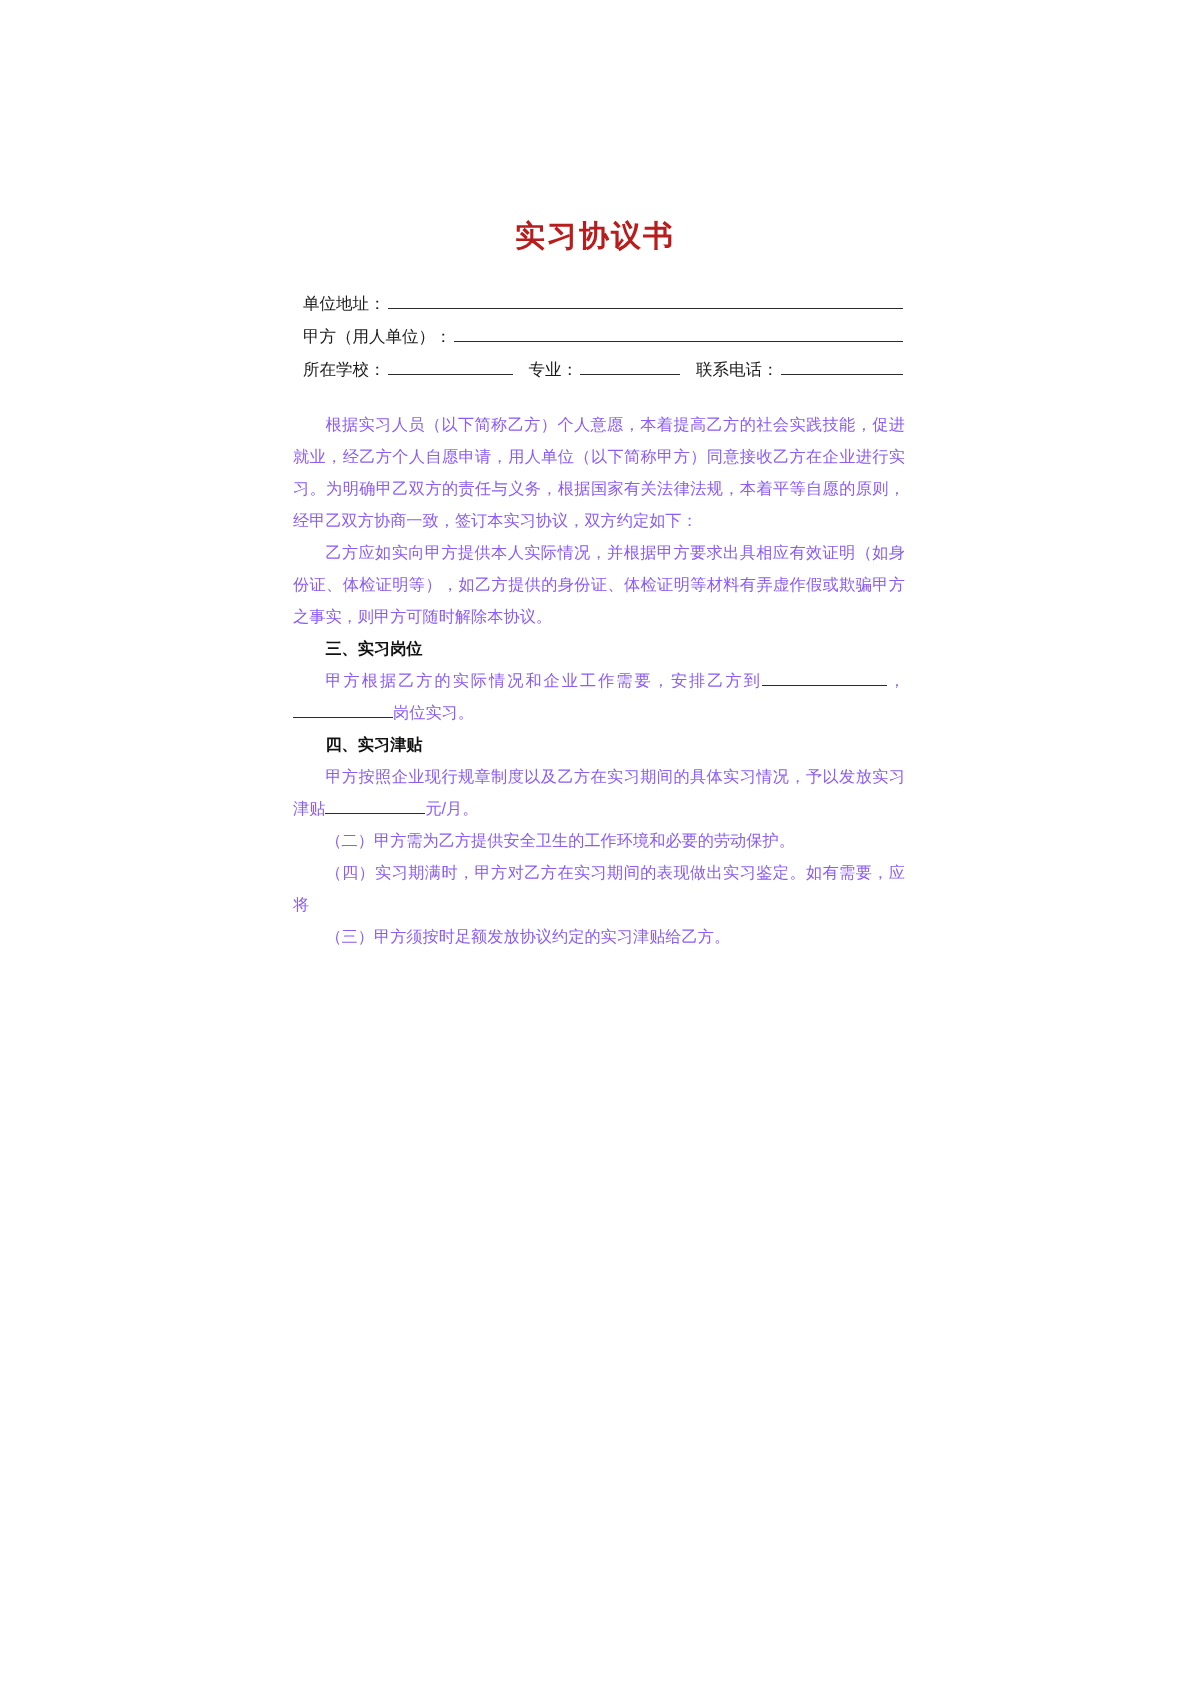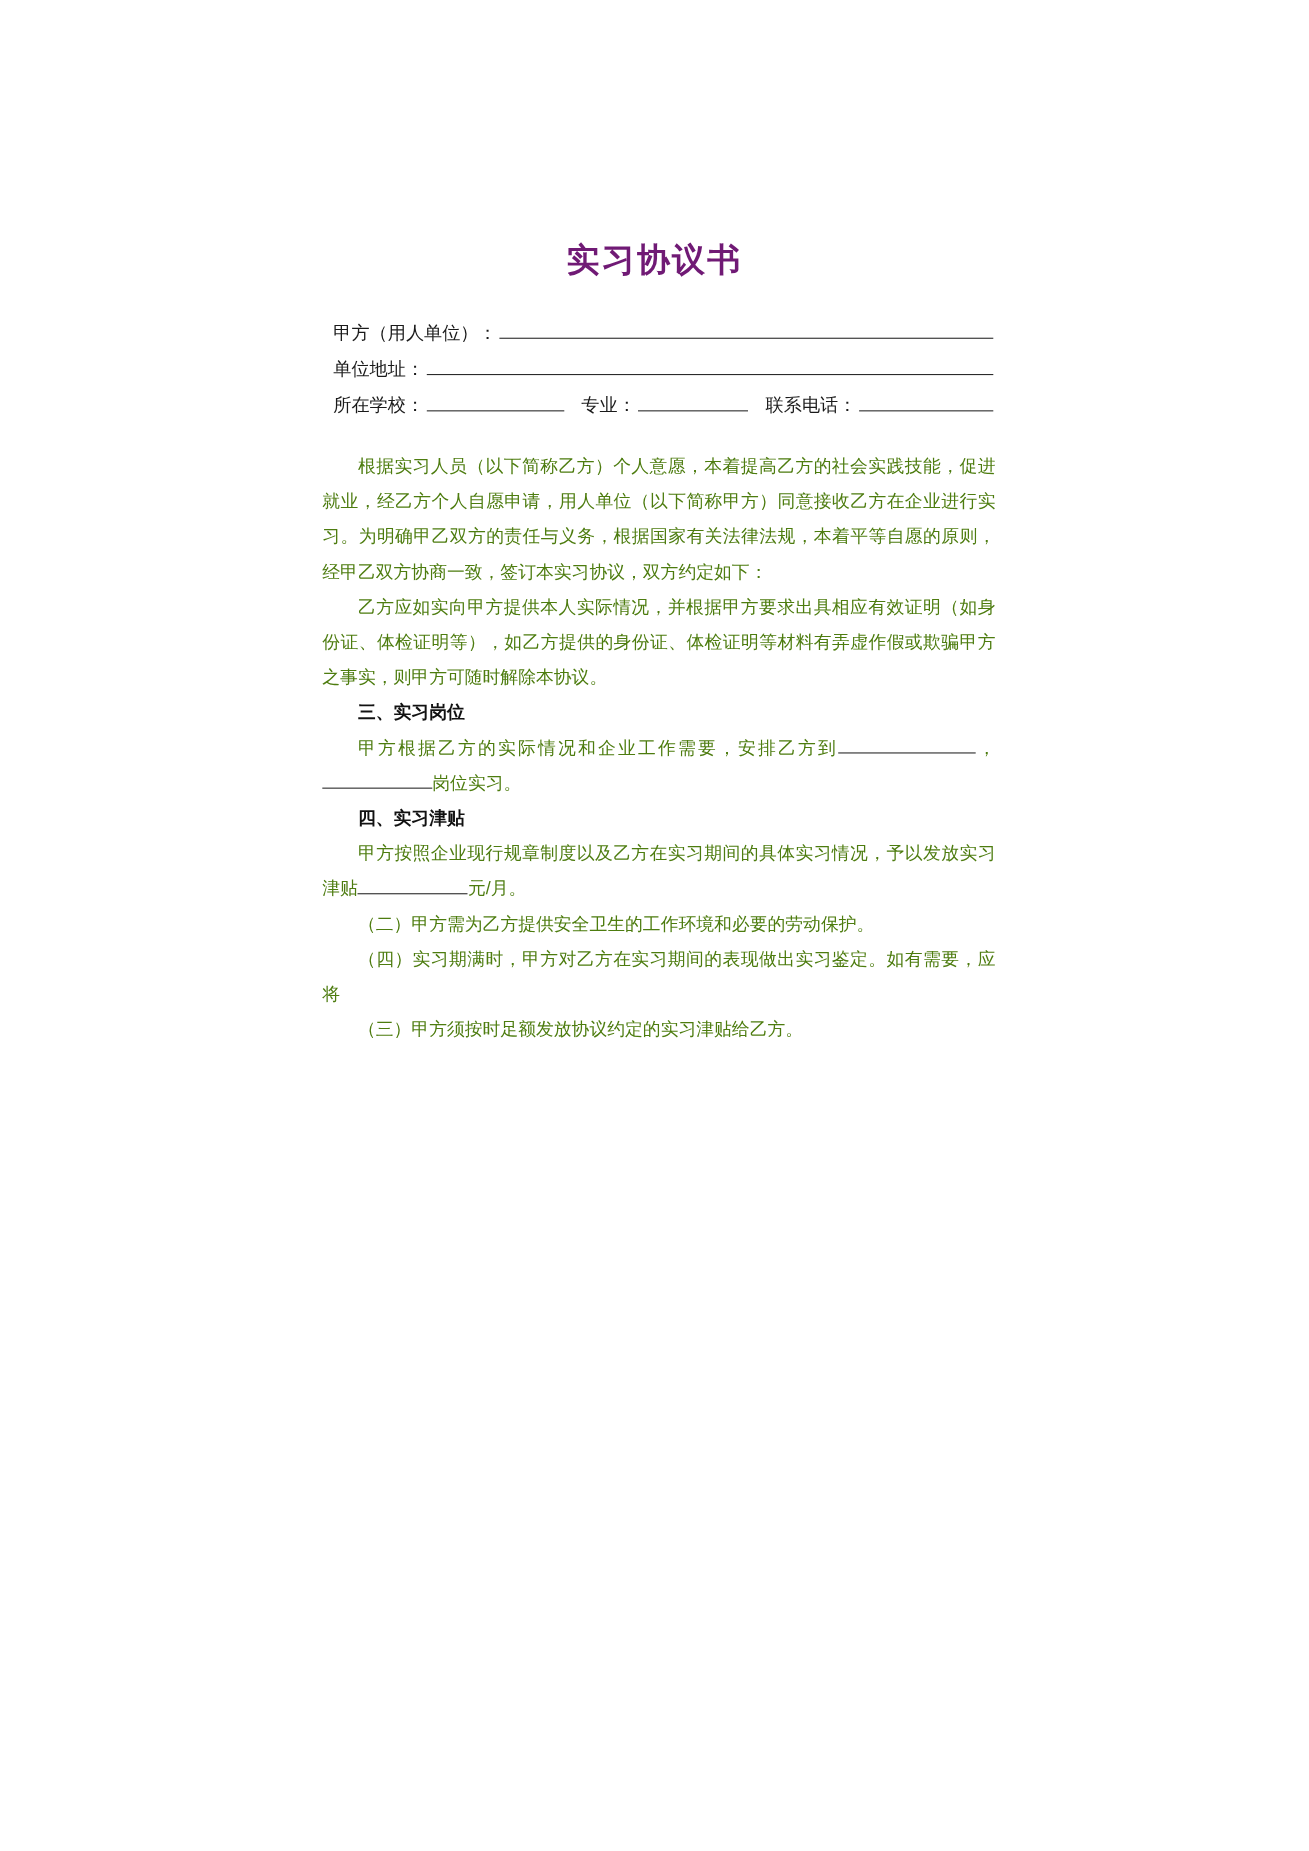--- a/index.html
+++ b/index.html
@@ -25,21 +25,21 @@
     top: 0;
     width: 1190px;
   }
   .doc-title {
     text-align: center;
     font-size: 30px;
     font-weight: bold;
     letter-spacing: 2px;
     margin: 0;
     padding-top: 216px;
-    color: #701a75;
+    color: #b91c1c;
   }
   .form-block {
     margin: 0 auto;
     width: 620px;
     padding-left: 18px;
     box-sizing: border-box;
     margin-top: 30px;
   }
   .form-row {
     display: flex;
@@ -74,21 +74,21 @@
     box-sizing: border-box;
     margin-top: 22px;
   }
   p.para {
     margin: 0;
     font-size: 16.2px;
     line-height: 32px;
     text-align: justify;
     text-justify: inter-ideograph;
     text-indent: 2em;
-    color: #4d7c0f;
+    color: #8b5cf6;
   }
   h2.sec-heading {
     margin: 0;
     font-size: 16.2px;
     line-height: 32px;
     font-weight: bold;
     text-indent: 2em;
     color: #111111;
   }
   .inline-blank {
@@ -105,26 +105,26 @@
 <body>
 
 <div class="page">
   <div class="content">
 
     <h1 class="doc-title">实习协议书</h1>
 
     <div class="form-block">
 
       <div class="form-row">
-        <span class="form-label">甲方（用人单位）：</span>
+        <span class="form-label">单位地址：</span>
         <span class="blank blank-fill"></span>
       </div>
 
       <div class="form-row">
-        <span class="form-label">单位地址：</span>
+        <span class="form-label">甲方（用人单位）：</span>
         <span class="blank blank-fill"></span>
       </div>
 
 
       <div class="form-row">
         <span class="form-label">所在学校：</span>
         <span class="blank b-lg"></span>
         <span class="gap"></span>
         <span class="form-label">专业：</span>
         <span class="blank b-md"></span>

